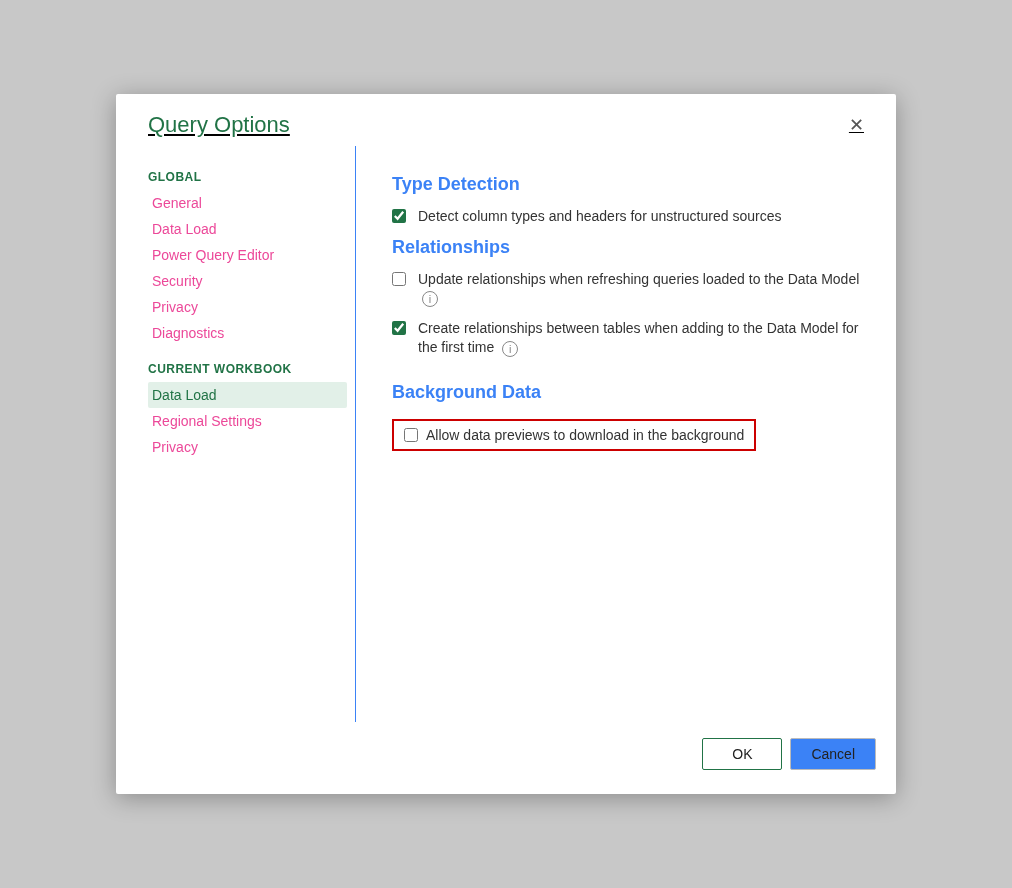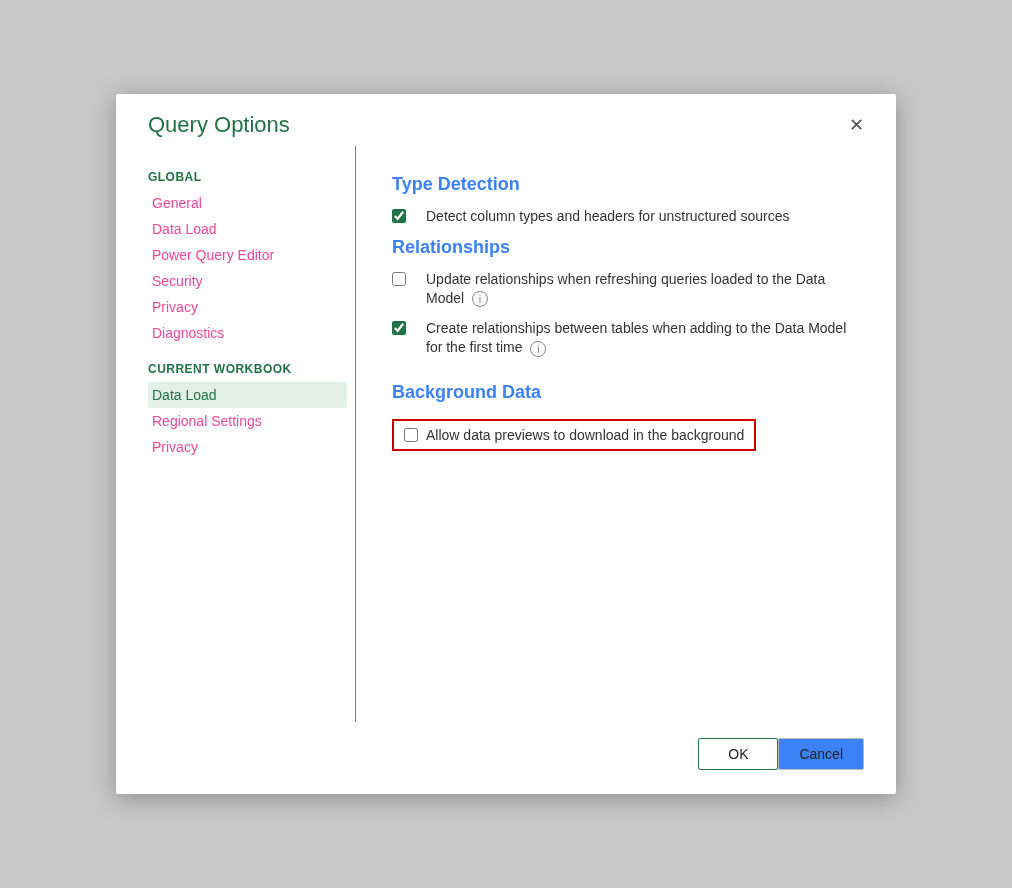--- a/index.html
+++ b/index.html
@@ -22,20 +22,21 @@
       position: relative;
       display: flex;
       flex-direction: column;
     }
 
     .dialog-header {
       display: flex;
       align-items: center;
       justify-content: space-between;
       padding: 18px 24px 8px 32px;
+      text-decoration: underline;
     }
 
     .dialog-title {
       font-size: 22px;
       color: #217346;
       font-weight: 400;
     }
 
     .close-button {
       background: none;
@@ -101,21 +102,21 @@
       margin-top: 4px;
     }
 
     .section-heading:not(:first-child) {
       margin-top: 24px;
     }
 
     .checkbox-row {
       display: flex;
       align-items: flex-start;
-      gap: 20px;
+      gap: 12px;
       margin-bottom: 10px;
       font-size: 14px;
       color: #333;
     }
 
     .checkbox-row input[type="checkbox"] {
       margin-top: 2px;
       width: 14px;
       height: 14px;
       flex-shrink: 0;
@@ -158,21 +159,22 @@
 
     .highlighted-row input[type="checkbox"] {
       width: 14px;
       height: 14px;
       flex-shrink: 0;
     }
 
     .dialog-footer {
       display: flex;
       justify-content: flex-end;
-      padding: 16px 32px 24px 32px;
+      padding: 16px 20px 24px 32px;
+      gap: 8px;
       border-top: none;
     }
 
     .btn {
       min-width: 80px;
       padding: 7px 20px;
       font-size: 14px;
       cursor: pointer;
       border-radius: 2px;
     }

